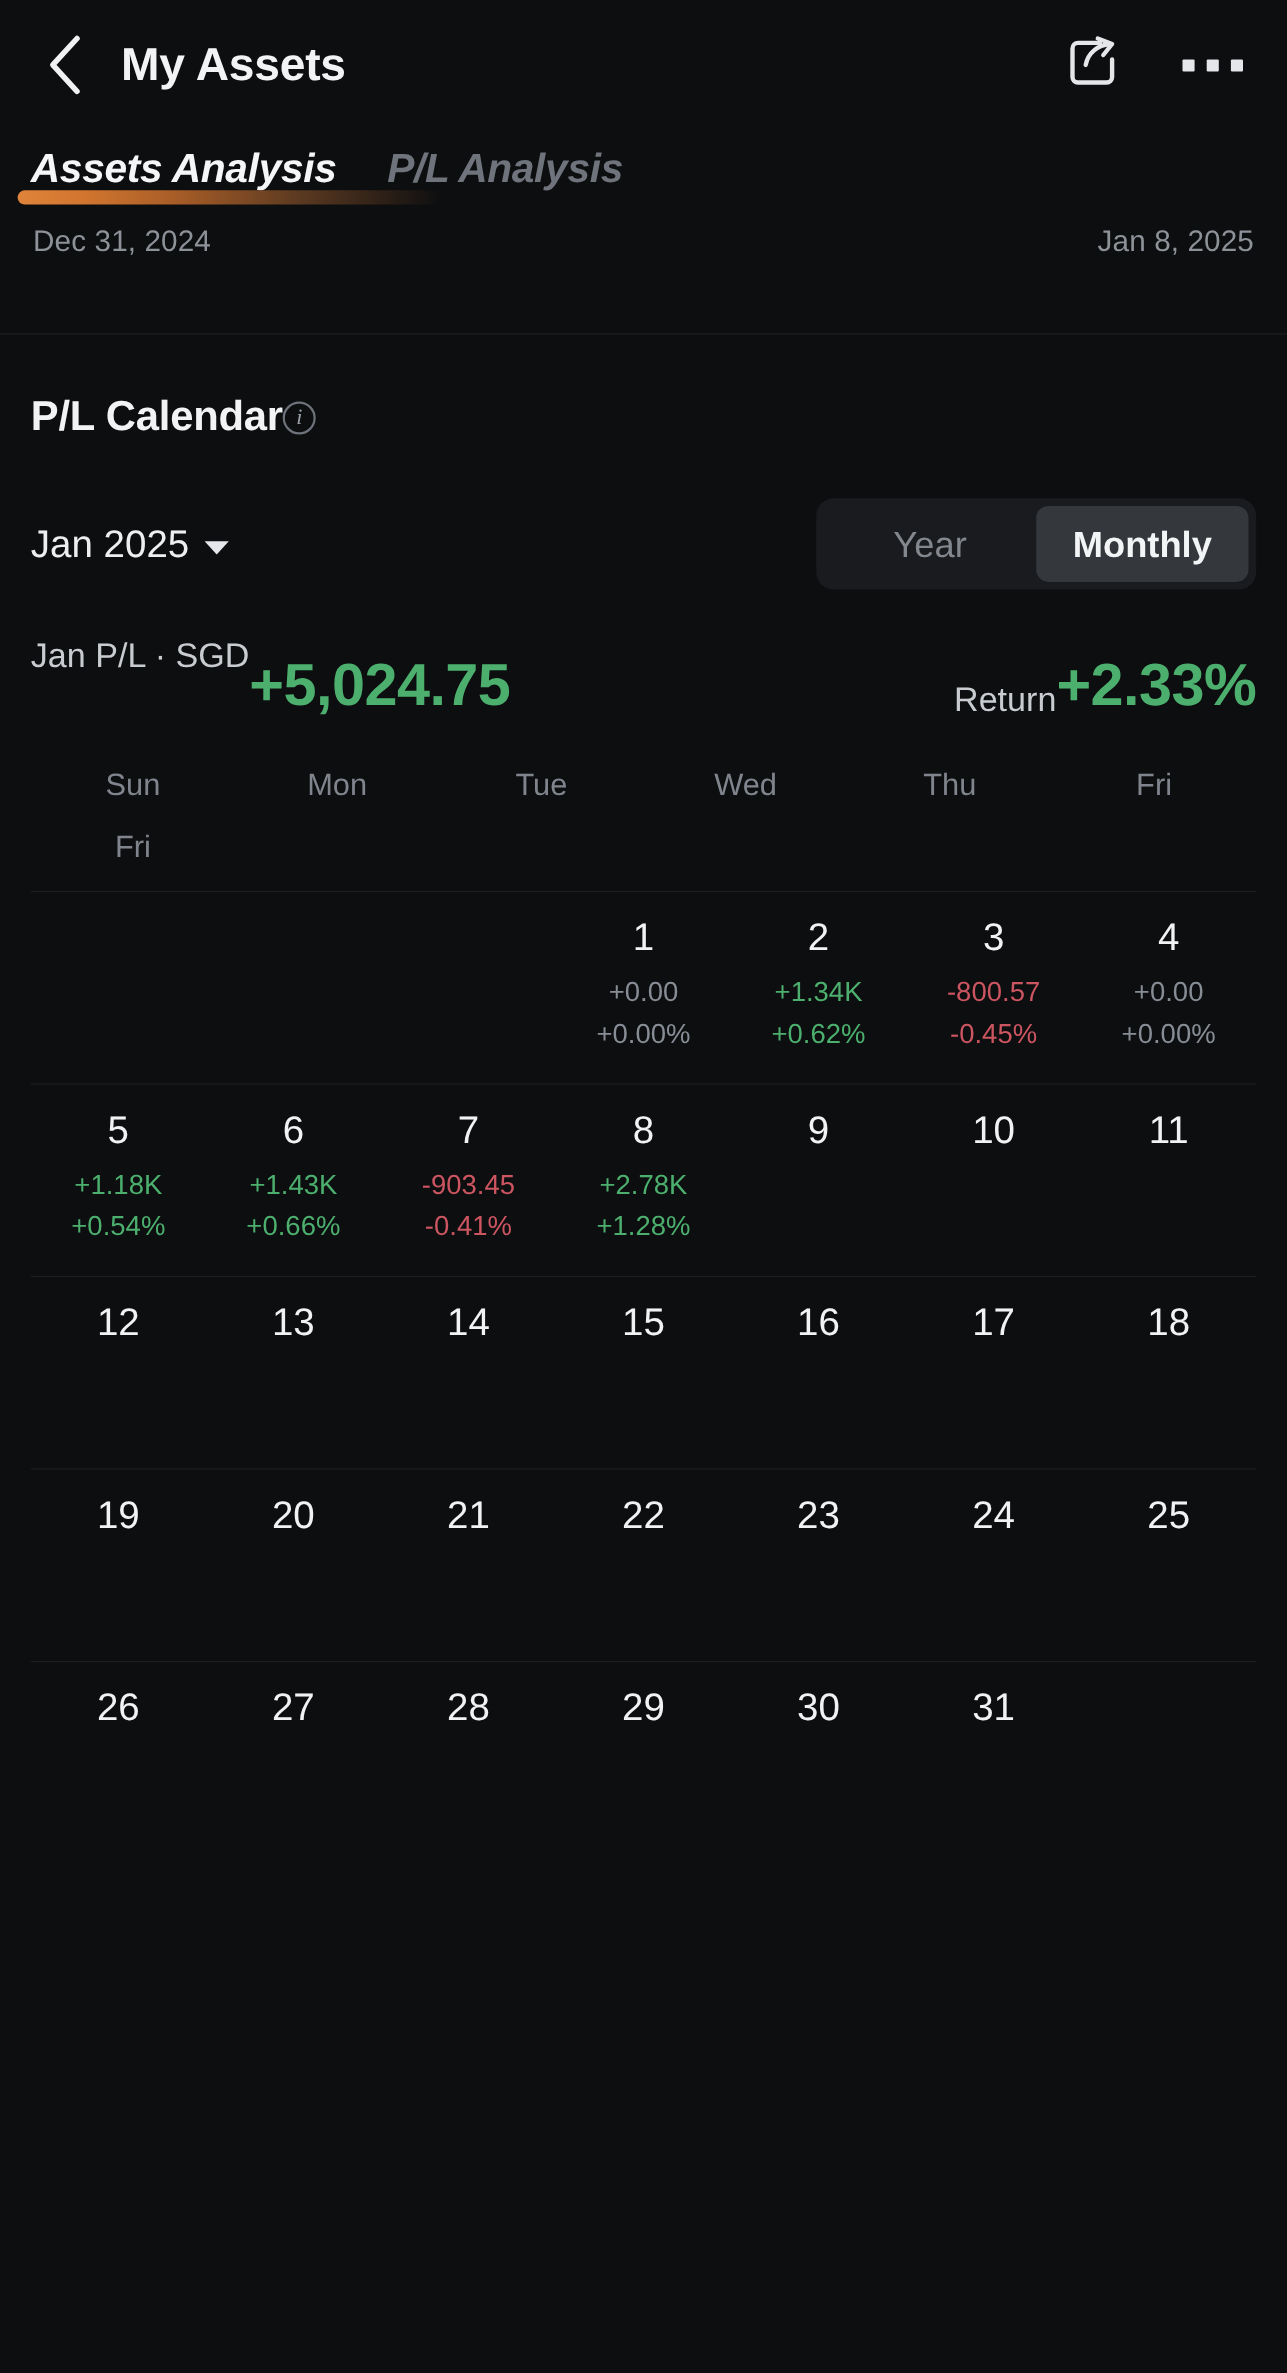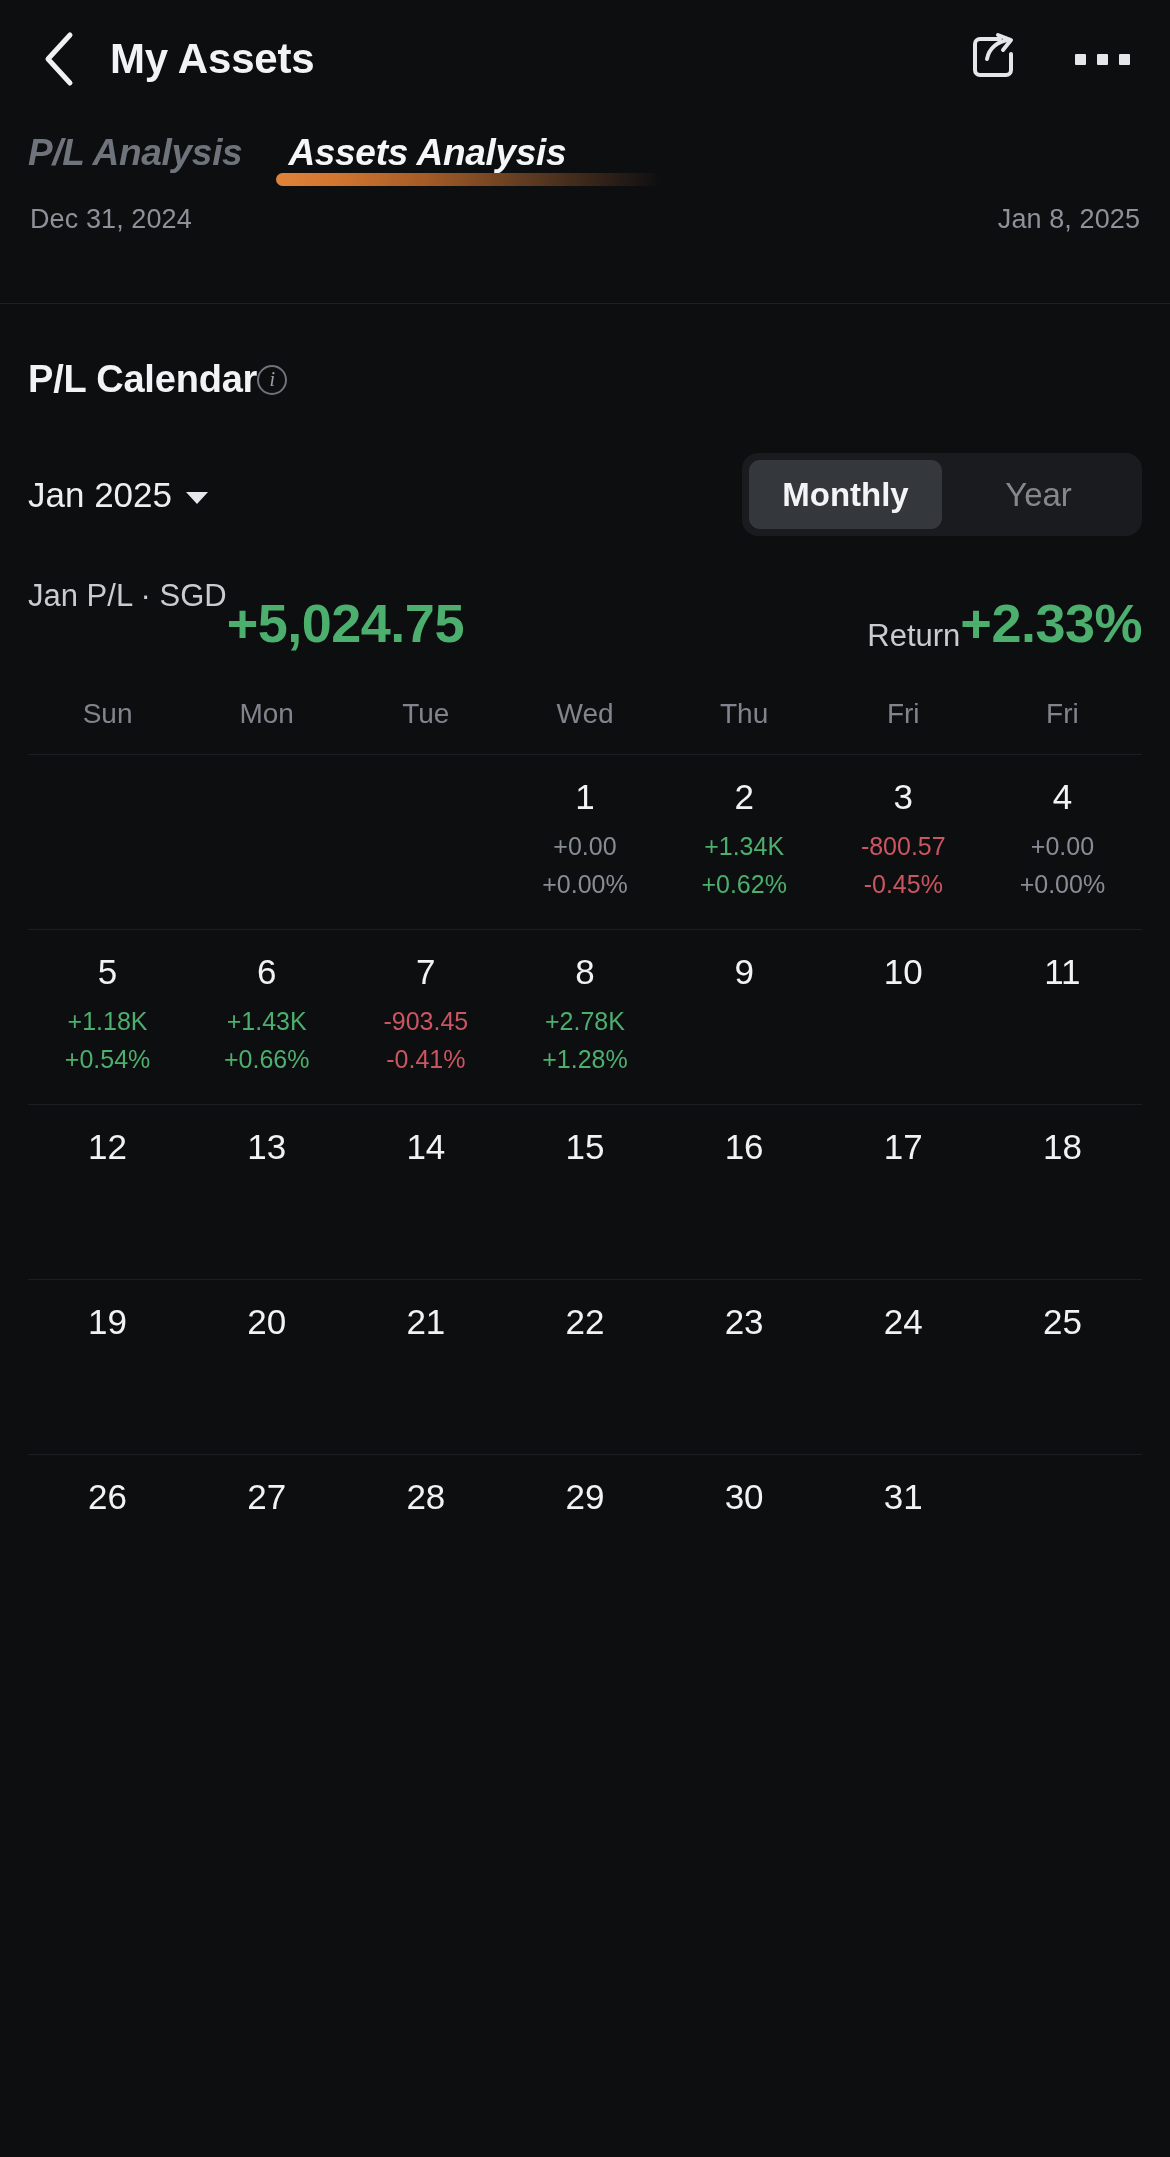--- a/index.html
+++ b/index.html
@@ -87,21 +87,21 @@
   .sum-col { display:flex; flex-direction:row; }
   .sum-col.right { align-items:flex-end; }
   .sum-label { font-size:31px; color:#c8ccd1; }
   .sum-value { font-size:54px; font-weight:700; margin-top:14px; letter-spacing:-0.5px; }
   .pos { color:#4caf6e; }
   .neg { color:#cb5560; }
   .zero { color:#878d95; }
 
   
   .cal { margin-top:44px; }
-  .cal-head { display:grid; grid-template-columns:repeat(7,1fr); }
+  .cal-head { display:grid; grid-template-columns:repeat(6,1fr); }
   .cal-head div { text-align:center; font-size:28px; color:#80858d; padding-bottom:24px; }
   .cal-row {
     display:grid; grid-template-columns:repeat(7,1fr);
     border-top:1px solid #1c1e22;
     min-height:175px;
   }
   .cell { text-align:center; padding-top:22px; cursor:pointer; }
   .cell.empty { cursor:default; }
   .day-num { font-size:35px; color:#f1f2f4; line-height:1.15; }
   .day-amt { font-size:25px; margin-top:14px; line-height:1.25; }
@@ -135,26 +135,26 @@
         <span class="dots">
           <i></i>
             <i></i>
             <i></i>
         </span>
       </div>
     </div>
   </div>
 
   <div class="tabs">
-    <div class="tab">
-      <span class="tab-label">P/L Analysis</span>
-    </div>
     <div class="tab active">
       <span class="tab-label">Assets Analysis</span>
       <span class="tab-underline"></span>
+    </div>
+    <div class="tab">
+      <span class="tab-label">P/L Analysis</span>
     </div>
   </div>
 
   <div class="date-range">
     <span>Dec 31, 2024</span>
     <span>Jan 8, 2025</span>
   </div>
 
   <div class="divider-full"></div>
 
@@ -164,22 +164,22 @@
       <span class="sec-title">P/L Calendar</span>
       <span class="info-icon">i</span>
     </div>
 
     <div class="ctrl-row">
       <div class="month-sel">
         <span class="month-txt">Jan 2025</span>
         <span class="caret"></span>
       </div>
       <div class="seg">
+        <div class="seg-item">Year</div>
         <div class="seg-item active">Monthly</div>
-        <div class="seg-item">Year</div>
       </div>
     </div>
 
     <div class="summary">
       <div class="sum-col">
         <span class="sum-label">Jan P/L · SGD</span>
         <span class="sum-value pos">+5,024.75</span>
       </div>
       <div class="sum-col right">
         <span class="sum-label">Return</span>

